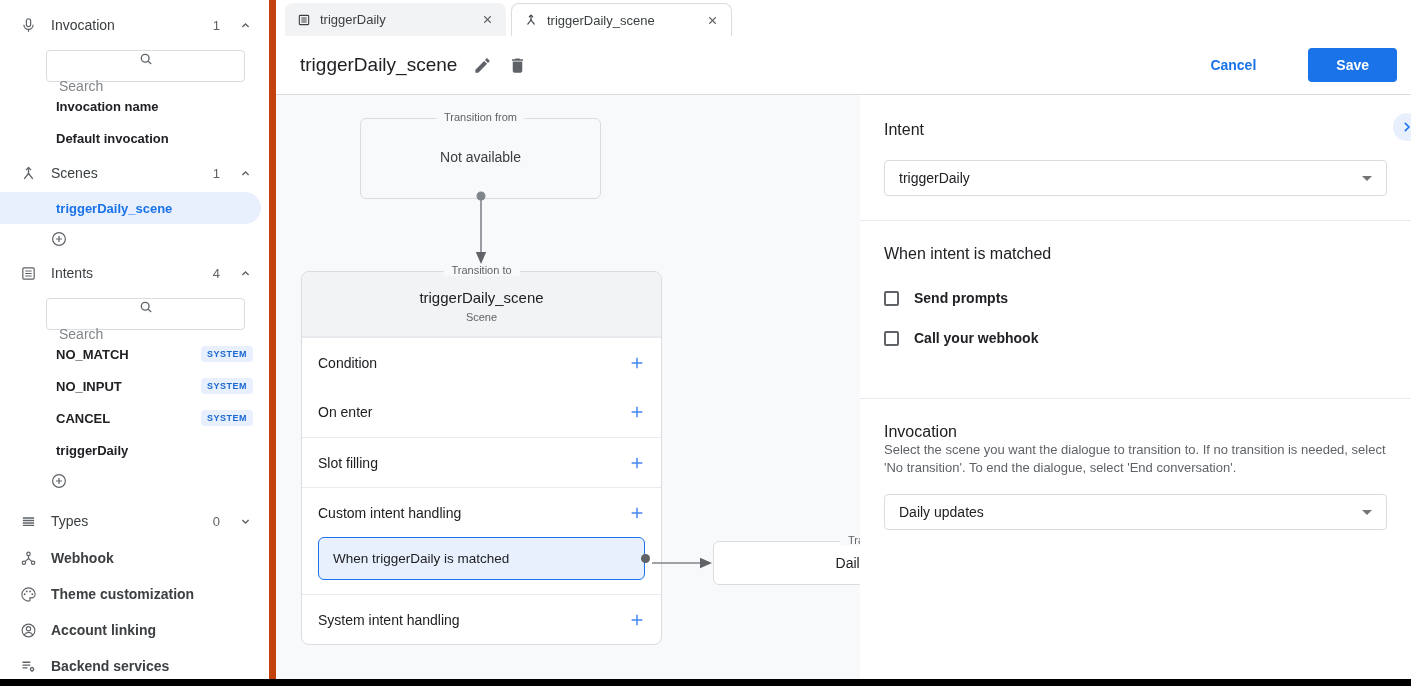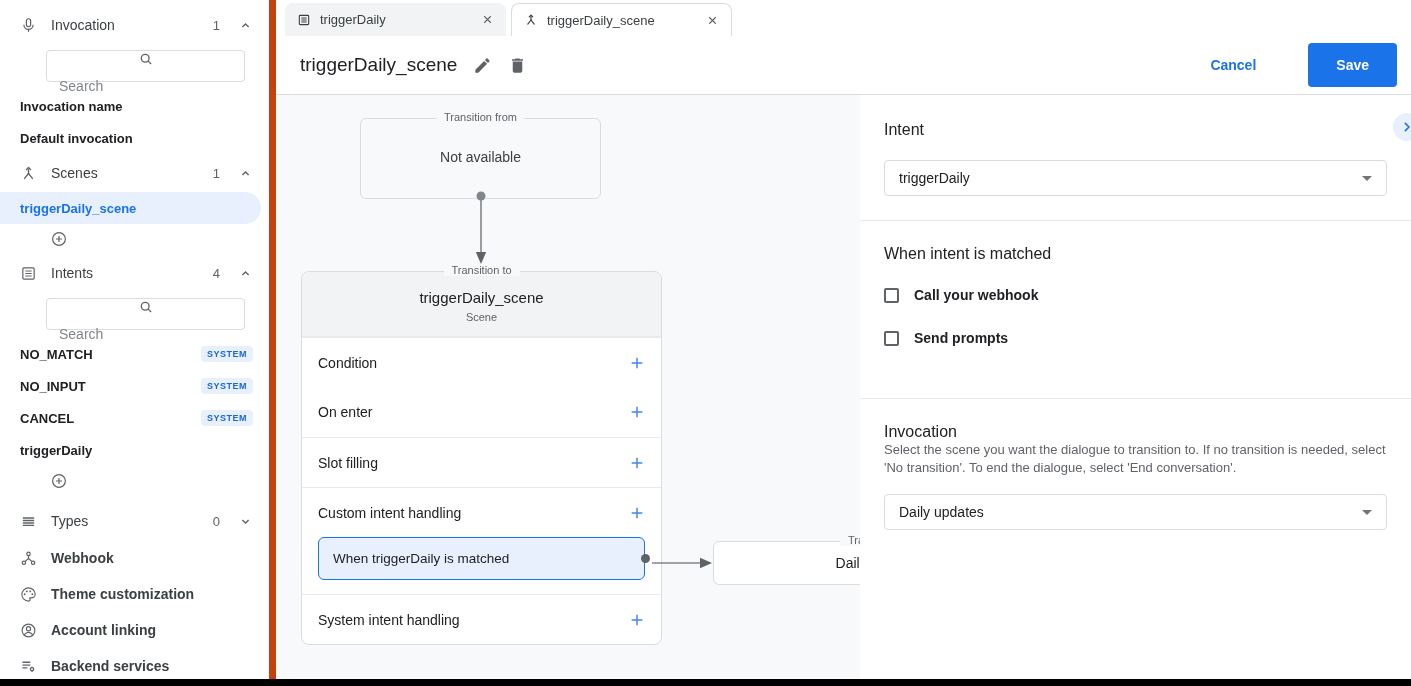--- a/index.html
+++ b/index.html
@@ -14,21 +14,21 @@
   .sidebar { width:276px; min-width:276px; background:#fff; border-right:7px solid #c2410c; padding-top:6px; overflow:hidden; }
   .side-row { display:flex; align-items:center; height:38px; padding:0 16px 0 20px; gap:14px; font-size:14px; color:#3c4043; cursor:pointer; }
   .side-row .grow { flex:1; }
   .count { color:#5f6368; font-size:13px; margin-right:4px; }
   .icon16 { width:17px; height:17px; color:#5f6368; flex:none; }
   .icon14 { width:15px; height:15px; color:#5f6368; flex:none; }
   .search-box { display:flex; align-items:center; gap:10px; margin:6px 24px 8px 46px; height:32px; border:1px solid #dadce0; border-radius:4px; padding:0 10px; background:#fff;flex-direction:column; }
   .search-box svg { width:16px; height:16px; color:#5f6368; flex:none; }
   .search-box input { border:none; outline:none; width:100%; background:transparent; font:14px "Liberation Sans",sans-serif; color:#202124; }
   .search-box input::placeholder { color:#80868b; }
-  .side-item { height:32px; display:flex; align-items:center; padding:0 16px 0 20px; font-size:13px; font-weight:700; color:#202124; cursor:pointer; }
+  .side-item { height:32px; display:flex; align-items:center; padding:0 16px 0 56px; font-size:13px; font-weight:700; color:#202124; cursor:pointer; }
   .side-item .grow { flex:1; }
   .side-item.first { margin-top:8px; }
   .side-item.selected { background:#e8f0fe; color:#1a73e8; border-radius:0 18px 18px 0; margin-right:8px; padding-right:8px; }
   .badge { background:#e8f0fe; color:#1967d2; font-size:9px; font-weight:700; letter-spacing:.5px; padding:3px 6px; border-radius:4px; }
   .badge:empty { display:none; }
   .plus-row { height:30px; display:flex; align-items:center; padding-left:50px; cursor:pointer; }
   .plus-row svg { width:18px; height:18px; color:#5f6368; }
   .types-row { margin-top:6px; }
   .side-link { height:36px; display:flex; align-items:center; gap:14px; padding:0 16px 0 20px; font-size:14px; color:#3c4043; cursor:pointer;font-weight:bold; }
 
@@ -40,21 +40,21 @@
   .tab.active { background:#fff; border:1px solid #dadce0; border-bottom:none; }
   .tab .tab-label { flex:1; white-space:nowrap; overflow:hidden; }
   .tab svg.tabicon { width:14px; height:14px; color:#3c4043; flex:none; }
   .tab svg.x { width:13px; height:13px; color:#5f6368; flex:none; }
 
   .header { height:59px; display:flex; align-items:center; gap:16px; padding:0 14px 0 24px; background:#fff; border-bottom:1px solid #dadce0; }
   .title { font-size:19px; color:#202124; }
   .hicon { width:19px; height:19px; color:#5f6368; cursor:pointer; }
   .spacer { flex:1; }
   .cancel-btn { color:#1a73e8; font-size:14px; font-weight:700; margin-right:30px; cursor:pointer; background:none; border:none; font-family:inherit; }
-  .save-btn { background:#1a73e8; color:#fff; font-size:14px; font-weight:700; border:none; border-radius:4px; height:44px; padding:0 28px; cursor:pointer; font-family:inherit; }
+  .save-btn { background:#1a73e8; color:#fff; font-size:14px; font-weight:700; border:none; border-radius:4px; height:34px; padding:0 28px; cursor:pointer; font-family:inherit; }
 
   .content { flex:1; display:flex; min-height:0; }
 
   
   .canvas { flex:1; position:relative; background:#f8f9fa; overflow:hidden; }
   .legend { position:absolute; top:-8px; left:50%; transform:translateX(-50%); font-size:11px; color:#5f6368; background:#f8f9fa; padding:0 8px; white-space:nowrap; }
   .tf-box { position:absolute; left:84px; top:23px; width:241px; height:81px; border:1px solid #dadce0; border-radius:6px; }
   .tf-text { text-align:center; margin-top:30px; font-size:14px; color:#3c4043; }
   .connector { position:absolute; color:#80868b; }
   .scene-card { position:absolute; left:25px; top:176px; width:361px; background:#fff; border:1px solid #dadce0; border-radius:8px; }
@@ -367,28 +367,28 @@
 
         <div class="select">
           <span>triggerDaily</span>
           <span class="caret"></span>
         </div>
 
         <div class="divider"></div>
 
         <div class="panel-heading h2">When intent is matched</div>
 
+        <div class="cb-row second">
+          <span class="cb"></span>
+          <span>Send prompts</span>
+        </div>
         <div class="cb-row">
           <span class="cb"></span>
           <span>Call your webhook</span>
         </div>
-        <div class="cb-row second">
-          <span class="cb"></span>
-          <span>Send prompts</span>
-        </div>
 
         <div class="divider d2"></div>
 
         <div class="panel-heading h2">Invocation</div>
         <div class="panel-desc">Select the scene you want the dialogue to transition to. If no transition is needed, select 'No transition'. To end the dialogue, select 'End conversation'.</div>
 
         <div class="select transition-select">
           <span>Daily updates</span>
           <span class="caret"></span>
         </div>

